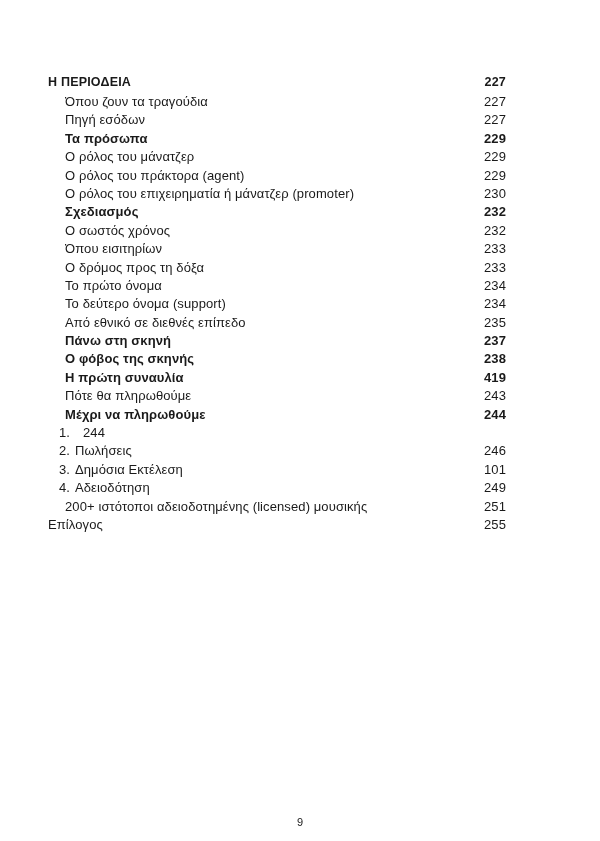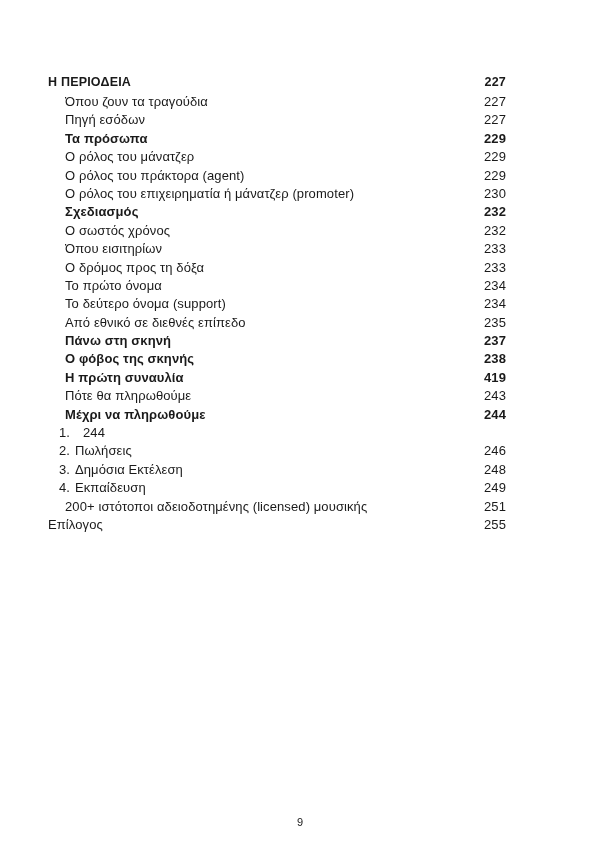--- a/index.html
+++ b/index.html
@@ -160,25 +160,25 @@
         <span class="page-num">244</span>
       </div>
       <div class="row numbered">
         <span class="num">2.</span>
         <span class="label">Πωλήσεις</span>
         <span class="page-num">246</span>
       </div>
       <div class="row numbered">
         <span class="num">3.</span>
         <span class="label">Δημόσια Εκτέλεση</span>
-        <span class="page-num">248</span>
+        <span class="page-num">101</span>
       </div>
       <div class="row numbered">
         <span class="num">4.</span>
-        <span class="label">Εκπαίδευση</span>
+        <span class="label">Αδειοδότηση</span>
         <span class="page-num">249</span>
       </div>
       <div class="row sub">
         <span class="label">200+ ιστότοποι αδειοδοτημένης (licensed) μουσικής</span>
         <span class="page-num">251</span>
       </div>
       <div class="row top-level">
         <span class="label">Επίλογος</span>
         <span class="page-num">255</span>
       </div>

